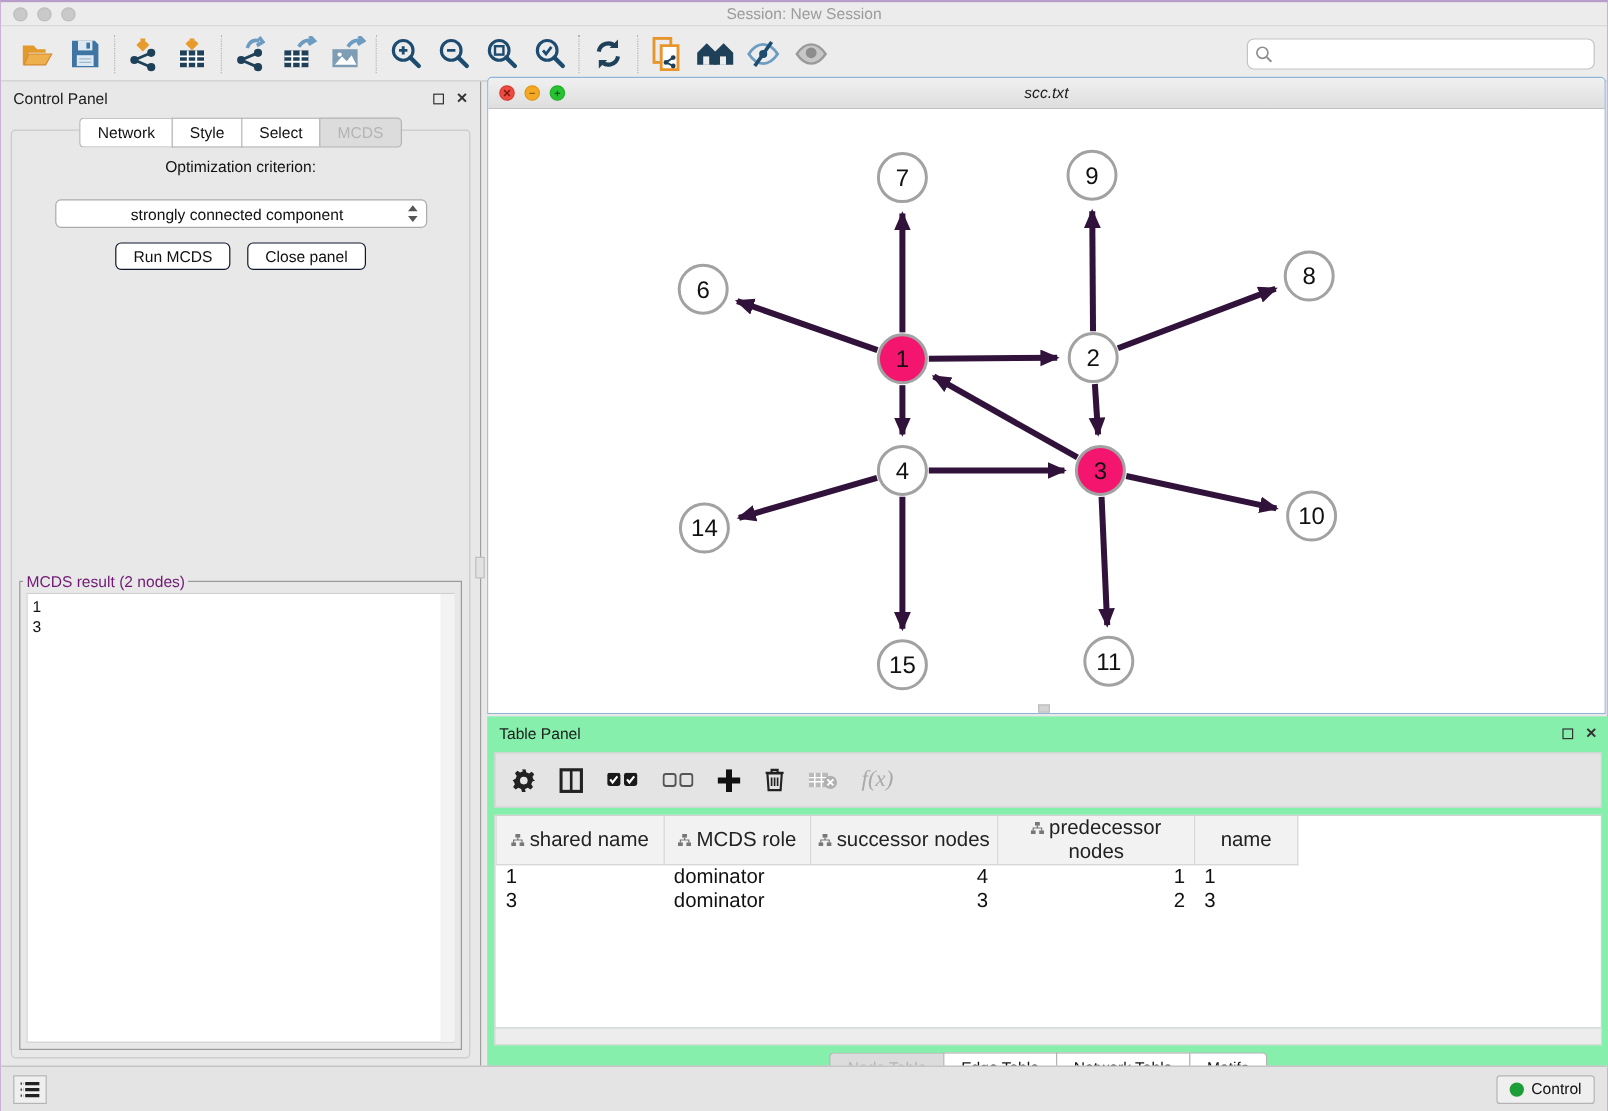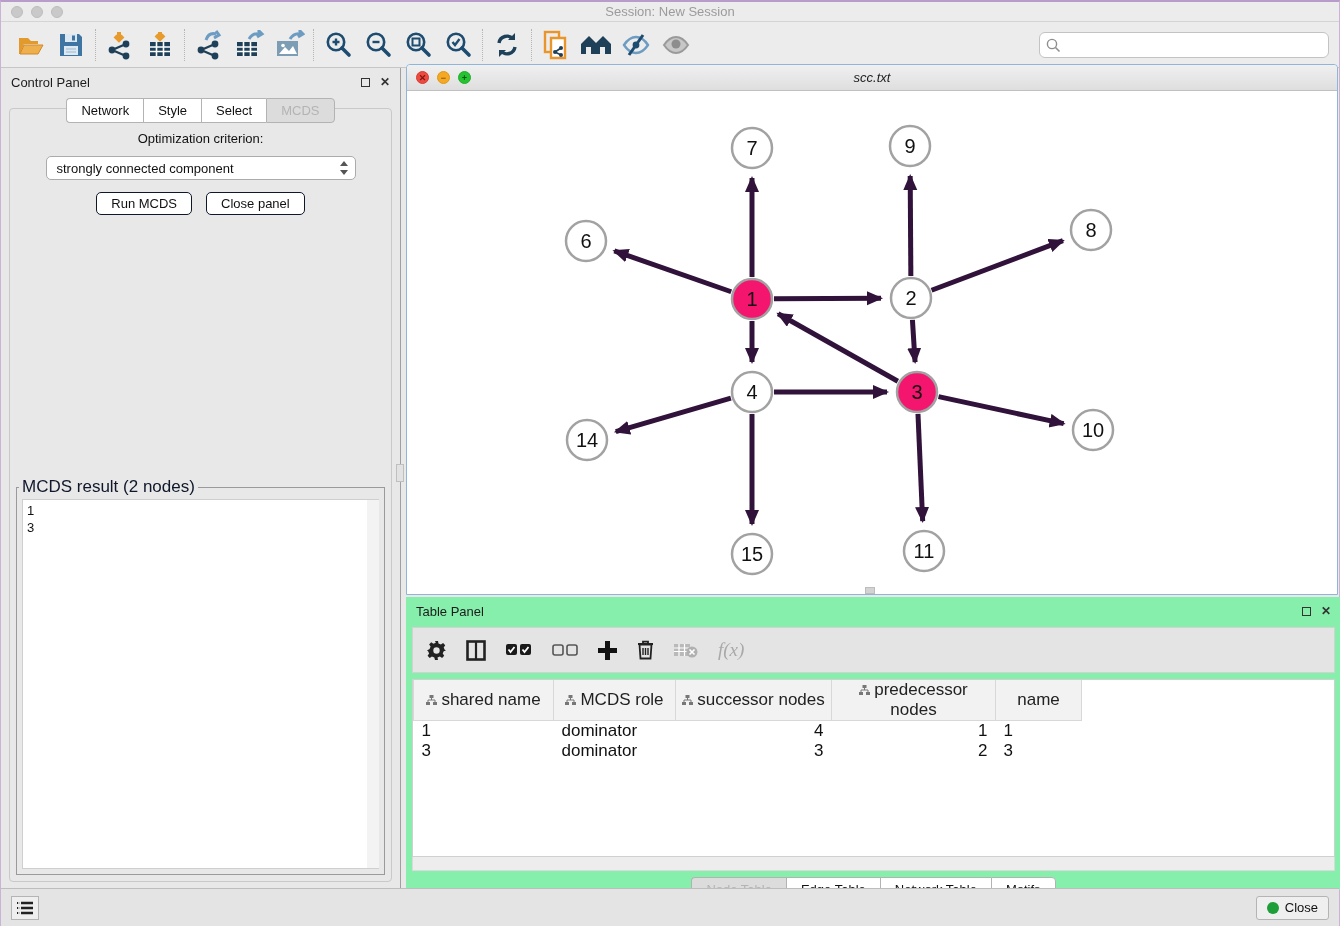--- a/index.html
+++ b/index.html
@@ -34,28 +34,28 @@
   .winbtn.square { width:9px; height:9px; border:1.5px solid #333; display:inline-block; }
   .cp-tabs { display:flex; justify-content:center; margin-top:2px; position:relative; z-index:2; }
   .seg { font-size:13px; padding:4px 14px; background:#fff; border:1px solid #b3b3b3; border-right:none;
          color:#111; cursor:pointer; }
   .seg:first-child { border-radius:4px 0 0 4px; }
   .seg:last-child { border-radius:0 4px 4px 0; border-right:1px solid #b3b3b3; }
   .seg.sel { background:#dcdcdc; color:#b4b4b4; }
   .cp-body { position:absolute; left:8px; right:8px; top:40px; bottom:8px; border:1px solid #c9c9c9;
              border-radius:4px; background:#e8e8e8; }
   .opt-label { text-align:center; margin-top:22px; font-size:13px; color:#111; }
-  .selectbox { margin:10px auto 0; width:310px; height:24px; background:#fff; border:1px solid #ababab;
-               border-radius:5px; display:flex; align-items:center; padding:0 6px 0 10px; font-size:13px; color:#111; cursor:pointer; }
+  .selectbox { margin:20px auto 0; width:310px; height:24px; background:#fff; border:1px solid #ababab;
+               border-radius:5px; display:flex; align-items:center; padding:0 6px 0 10px; font-size:13px; color:#111; cursor:pointer;text-align:center; }
   .selectbox .lbl { flex:1; }
   .btnrow { display:flex; justify-content:center; gap:14px; margin-top:12px; }
   .pushbtn { background:#fff; border:1px solid #0f172a; border-radius:5px; font-size:13px; color:#111;
              padding:3px 14px; cursor:pointer; font-family:"Liberation Sans",sans-serif; }
   .result-field { position:absolute; left:6px; right:6px; top:368px; bottom:6px; border:1px solid #9a9a9a; }
-  .result-field legend { font-size:17px; color:#0f172a; margin-left:2px; padding:0 3px; }
+  .result-field legend { font-size:13px; color:#701a75; margin-left:2px; padding:0 3px; }
   .result-text { position:absolute; left:5px; right:5px; top:2px; bottom:5px; background:#fff;
                  border:1px solid #cfcfcf; font-size:13px; color:#111; line-height:17px; padding:2px 4px;
                  white-space:pre-line; overflow:hidden; }
   .result-scroll { position:absolute; right:5px; top:3px; bottom:6px; width:12px; background:#f3f3f3; }
 
   
   .net-window { position:absolute; left:405px; top:62px; width:932px; height:531px;
                 border:1px solid #8fb6d9; background:#fff; border-radius:4px 4px 0 0; }
   .net-titlebar { height:26px; background:linear-gradient(#f0f0f0,#dedede); border-bottom:1px solid #c0c0c0;
                   border-radius:4px 4px 0 0; position:relative; display:flex; align-items:center; }
@@ -484,17 +484,17 @@
 
   <div class="statusbar">
     <span class="status-left-btn">
       <svg width="16" height="14" viewBox="0 0 16 14">
           <path d="M0 2h2.4M0 7h2.4M0 12h2.4" stroke="#222" stroke-width="2" stroke-dasharray="1.2 1"></path>
           <path d="M4 2h12M4 7h12M4 12h12" stroke="#222" stroke-width="2.6"></path>
         </svg>
     </span>
     <span class="memory-btn">
       <span class="memdot"></span>
-      <span>Close</span>
+      <span>Control</span>
     </span>
   </div>
 
 </div>
 
 </body></html>

